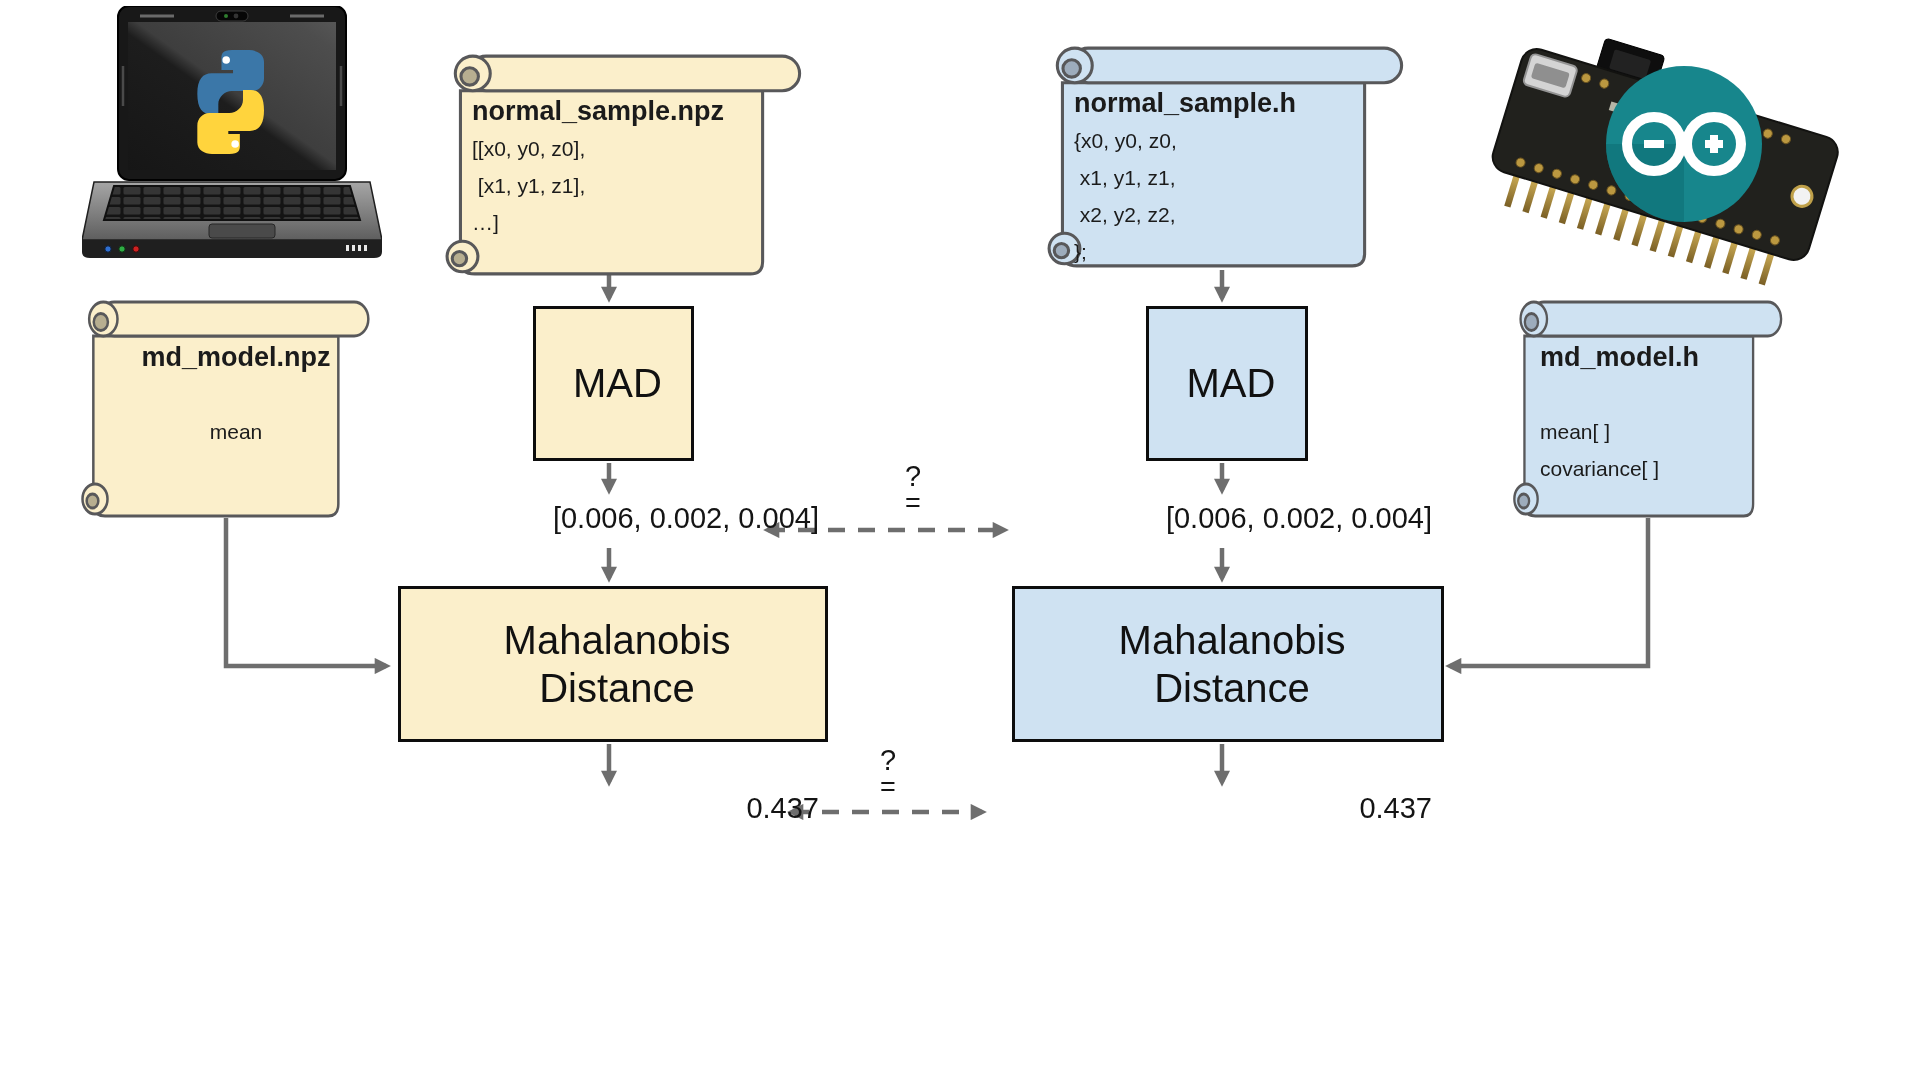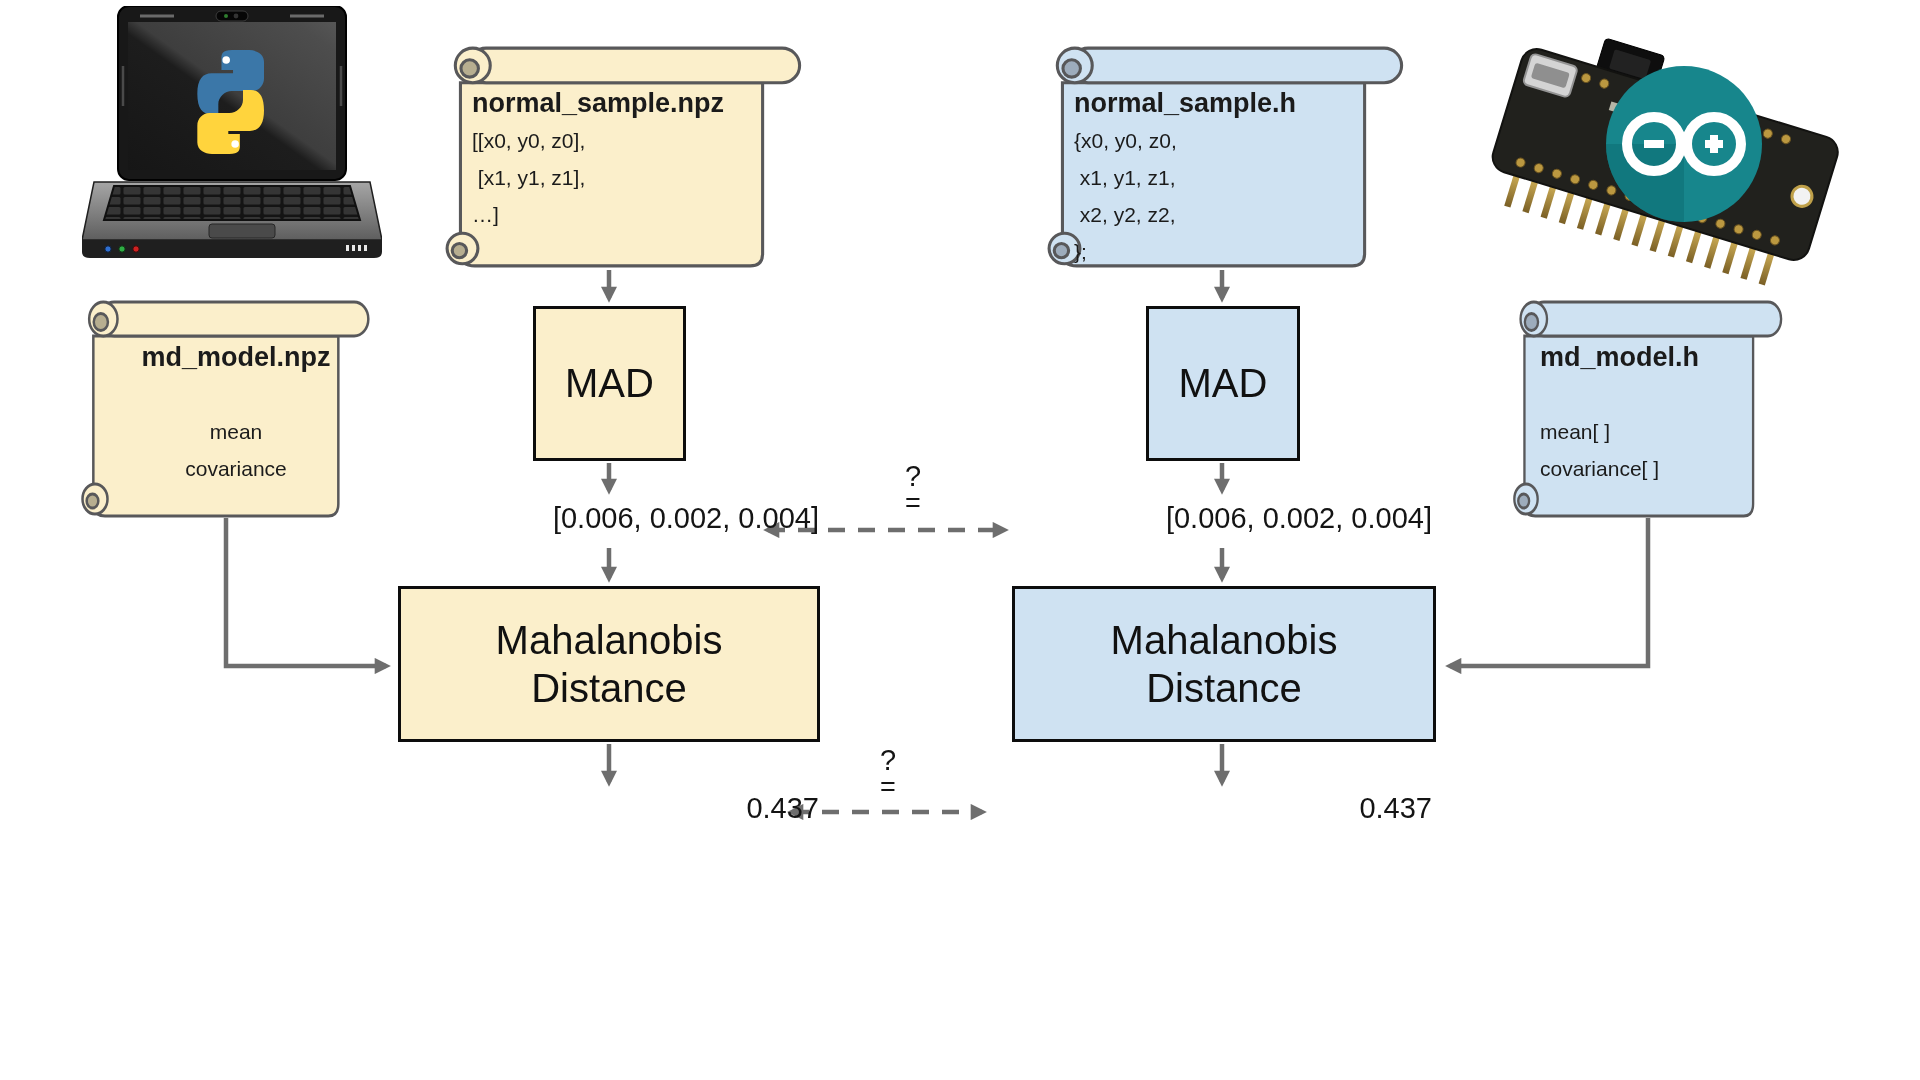--- a/index.html
+++ b/index.html
@@ -18,21 +18,21 @@
   .scroll.cream .fillshade{fill:var(--cream-shade);}
   .scroll.blue .fillmain{fill:var(--blue);}
   .scroll.blue .fillshade{fill:var(--blue-shade);}
   .scroll-text{position:absolute;left:28px;top:46px;right:16px;z-index:2;}
   .scroll-title{font-weight:bold;font-size:27px;line-height:34px;margin-bottom:2px;white-space:pre;}
   .scroll-line{font-size:21px;line-height:37px;white-space:pre;}
   .scroll-spacer{height:37px;}
 
   
   .pbox{position:absolute;border:3px solid var(--boxborder);display:flex;align-items:center;
-        justify-content:center;text-align:center;color:#111;}
+        justify-content:center;text-align:center;color:#111;padding-left:8px;}
   .pbox.cream{background:var(--cream);}
   .pbox.blue{background:var(--blue);}
   .mad{font-size:40px;}
   .mdist{font-size:40px;line-height:48px;}
   .mdist .wrap{width:380px;}
 
   
   .val{position:absolute;width:420px;text-align:right;font-size:29px;color:#141414;}
   .qeq{position:absolute;width:60px;text-align:center;font-size:29px;line-height:29px;color:#141414;}
   .qeq .eq{font-size:27px;line-height:24px;}
@@ -197,21 +197,21 @@
         <path d="M206 138 L206 216 A78 78 0 0 1 128 138 Z" fill="#0d6d73" opacity="0.55"></path>
         <circle cx="176" cy="138" r="27" fill="none" stroke="#fff" stroke-width="10"></circle>
         <circle cx="236" cy="138" r="27" fill="none" stroke="#fff" stroke-width="10"></circle>
         <line x1="166" y1="138" x2="186" y2="138" stroke="#fff" stroke-width="8"></line>
         <line x1="227" y1="138" x2="245" y2="138" stroke="#fff" stroke-width="8"></line>
         <line x1="236" y1="129" x2="236" y2="147" stroke="#fff" stroke-width="8"></line>
       </g>
     </svg>
   </div>
 
-  <div class="scroll cream" style="left:444px;top:40px;width:370px;height:234px;text-decoration:underline;">
+  <div class="scroll cream" style="left:444px;top:48px;width:370px;height:234px;text-decoration:underline;">
     <svg viewBox="0 0 360 230" preserveAspectRatio="none">
       <path class="shape fillmain" d="M16 42 H310 V210 Q310 222 298 222 H30 Q16 222 16 210 Z"></path>
       <circle class="shape fillmain" cx="18" cy="205" r="15"></circle>
       <circle class="shape fillshade" cx="15" cy="207" r="7"></circle>
       <rect class="shape fillmain" x="24" y="8" width="322" height="34" rx="17"></rect>
       <circle class="shape fillmain" cx="28" cy="25" r="17"></circle>
       <circle class="shape fillshade" cx="25" cy="28" r="8.5"></circle>
     </svg>
     <div class="scroll-text">
       <div class="scroll-title">normal_sample.npz</div>
@@ -245,21 +245,20 @@
       <circle class="shape fillmain" cx="18" cy="205" r="15"></circle>
       <circle class="shape fillshade" cx="15" cy="207" r="7"></circle>
       <rect class="shape fillmain" x="24" y="8" width="322" height="34" rx="17"></rect>
       <circle class="shape fillmain" cx="28" cy="25" r="17"></circle>
       <circle class="shape fillshade" cx="25" cy="28" r="8.5"></circle>
     </svg>
     <div class="scroll-text">
       <div class="scroll-title">md_model.npz</div>
       <div class="scroll-spacer"></div>
       <div class="scroll-line">mean</div>
-      <div class="scroll-line">covariance</div>
     </div>
   </div>
 
   <div class="scroll blue" style="left:1512px;top:294px;width:280px;height:230px;">
     <svg viewBox="0 0 360 230" preserveAspectRatio="none">
       <path class="shape fillmain" d="M16 42 H310 V210 Q310 222 298 222 H30 Q16 222 16 210 Z"></path>
       <circle class="shape fillmain" cx="18" cy="205" r="15"></circle>
       <circle class="shape fillshade" cx="15" cy="207" r="7"></circle>
       <rect class="shape fillmain" x="24" y="8" width="322" height="34" rx="17"></rect>
       <circle class="shape fillmain" cx="28" cy="25" r="17"></circle>

